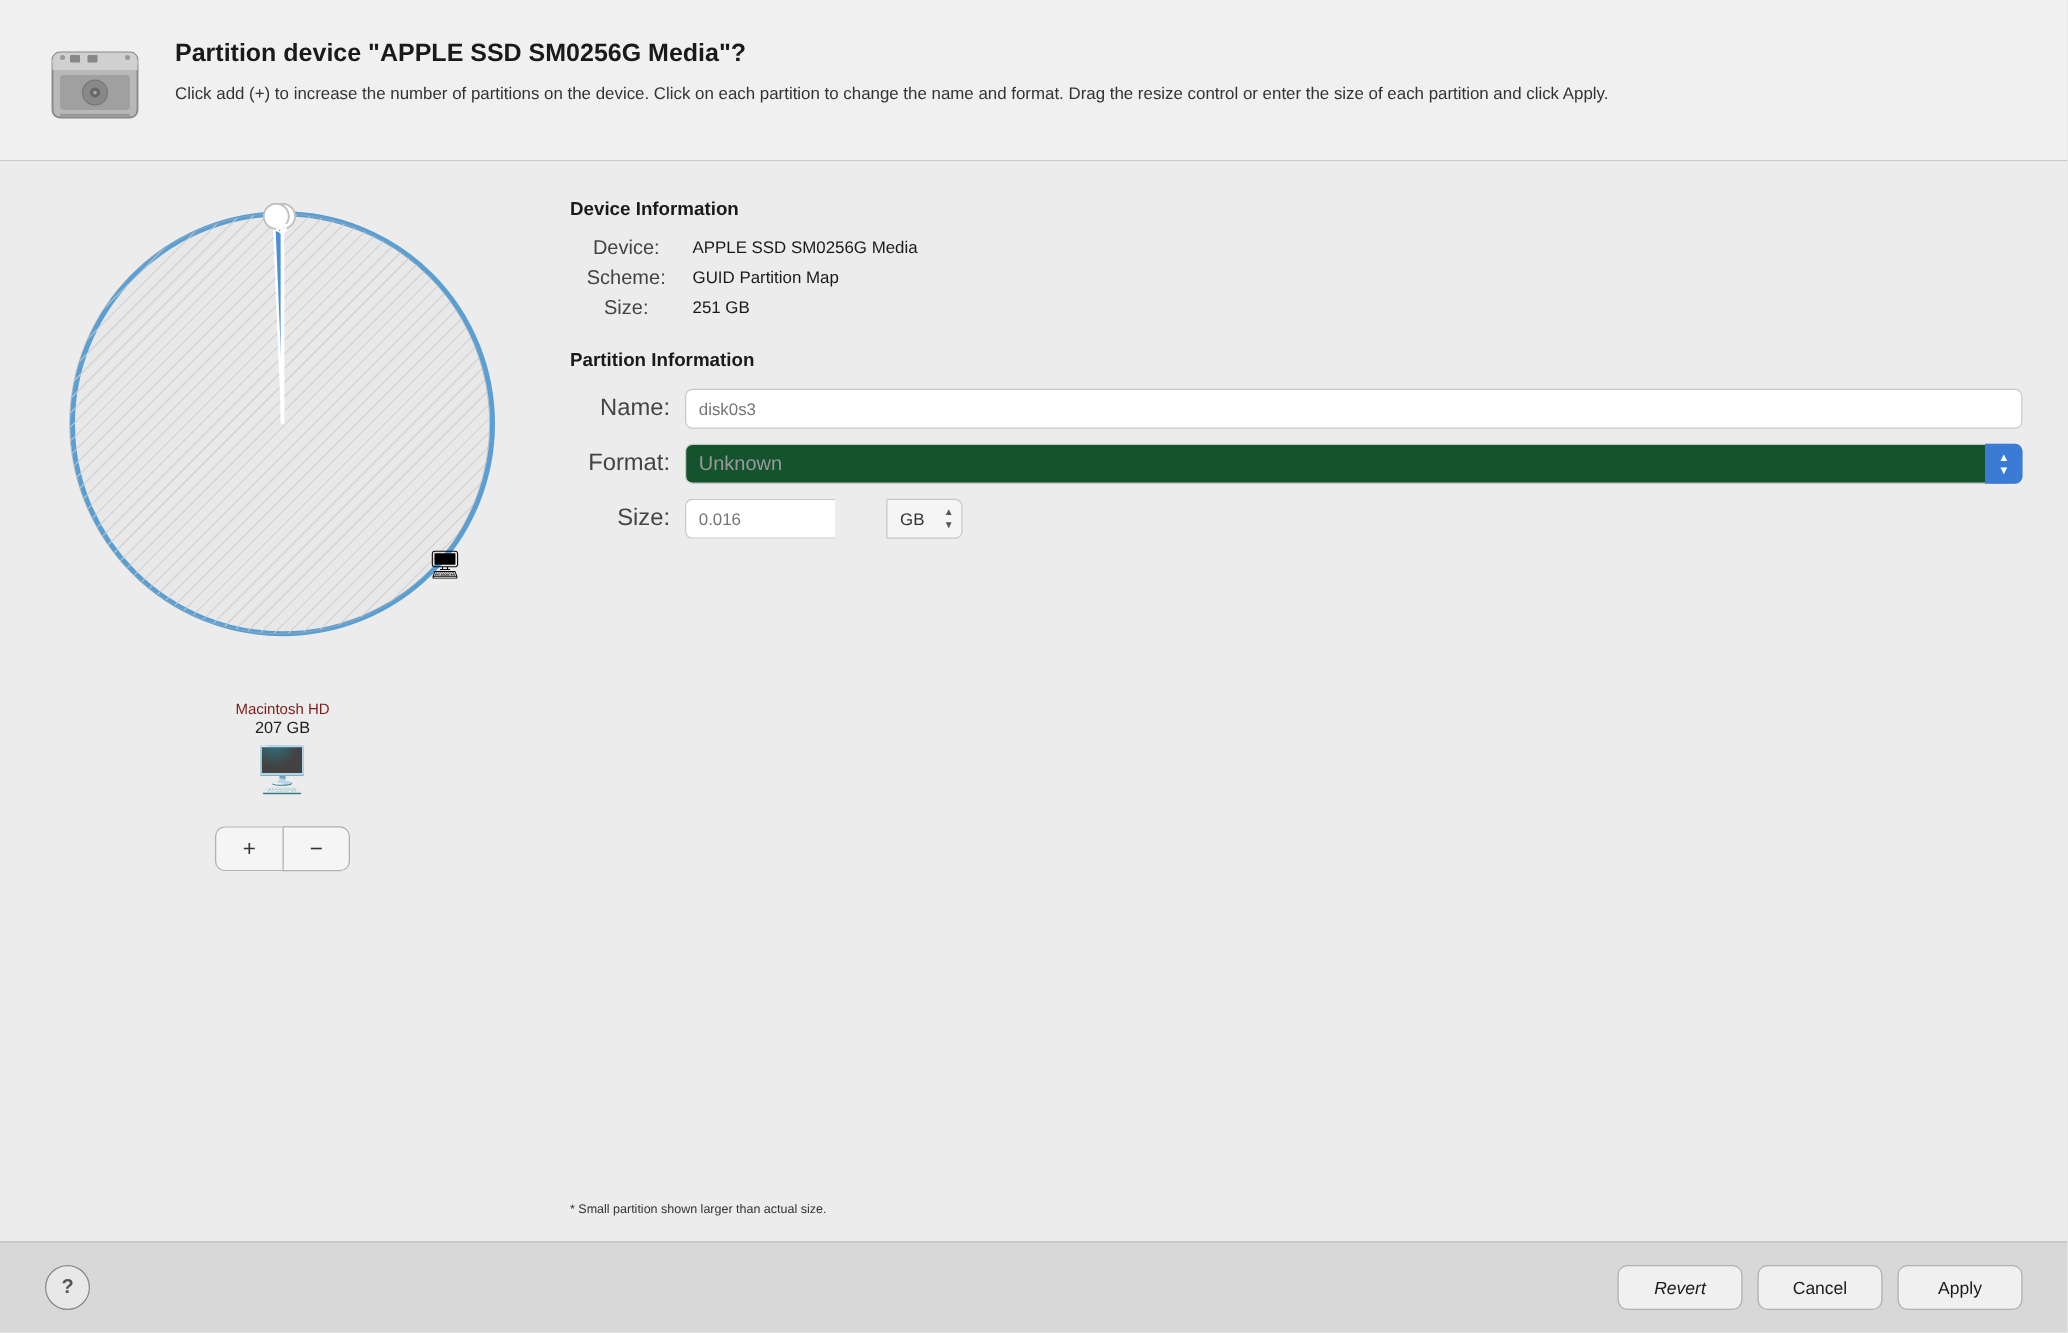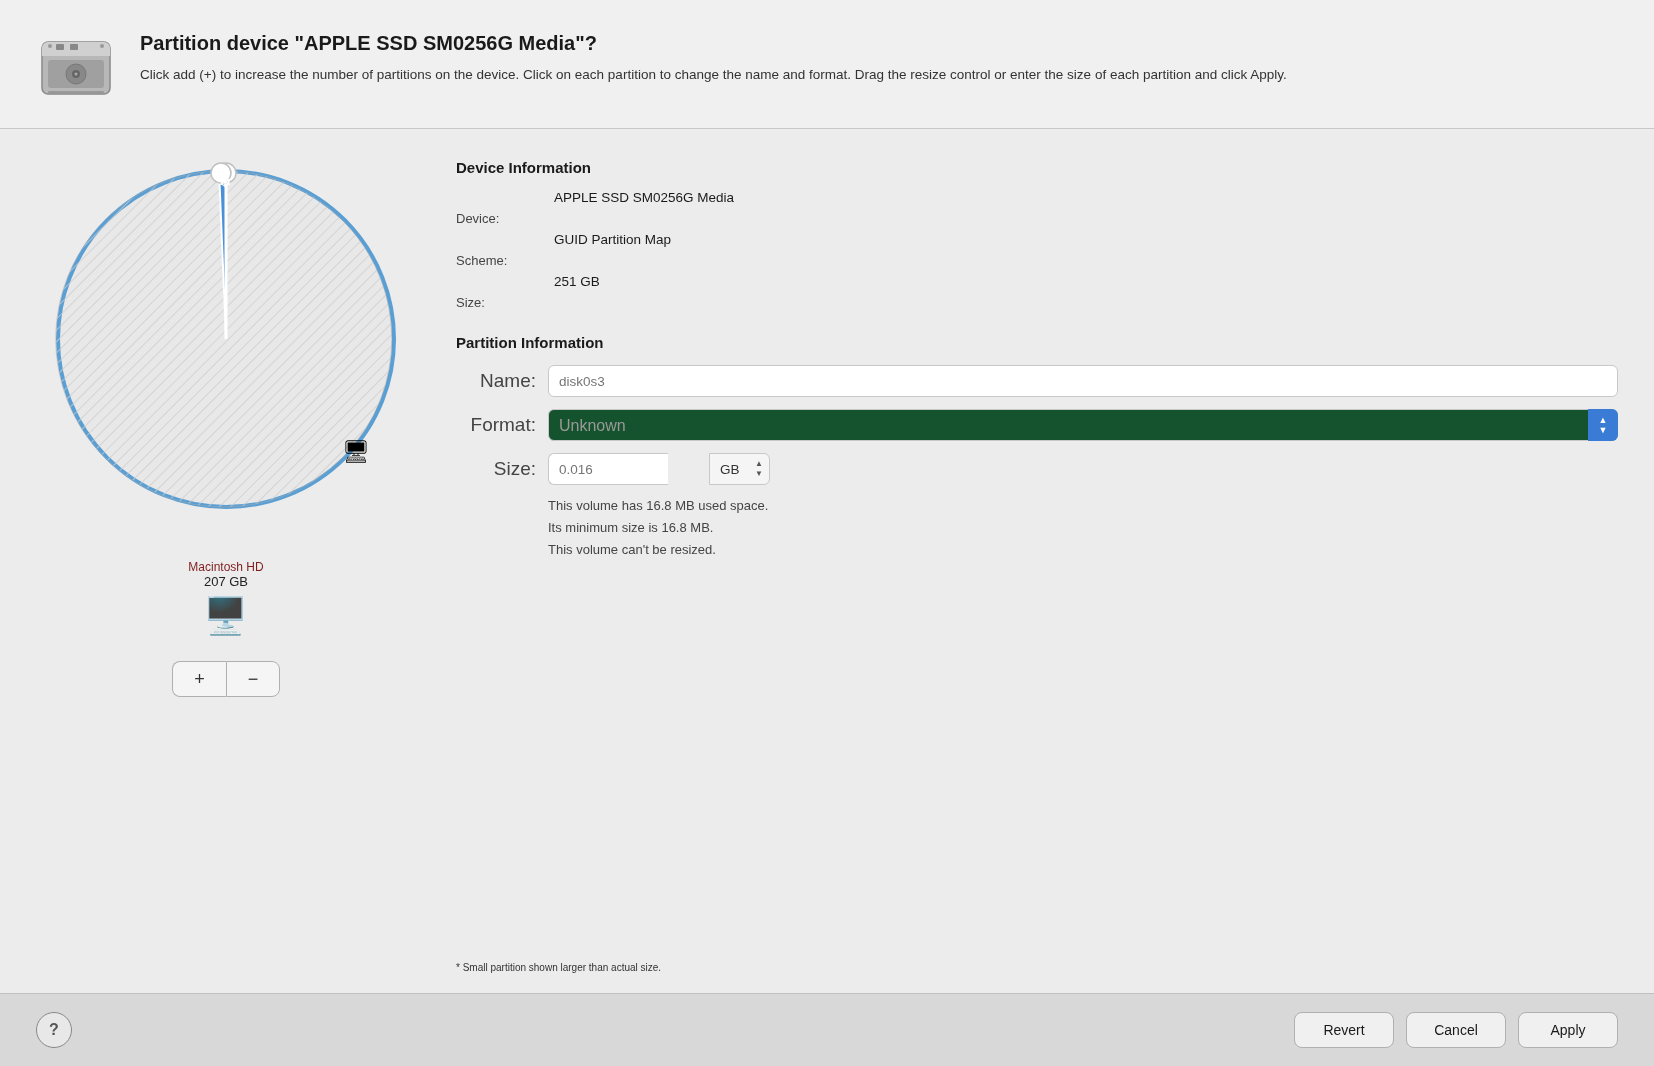--- a/index.html
+++ b/index.html
@@ -124,24 +124,23 @@
       margin-bottom: 14px;
     }
 
     .info-grid {
       display: grid;
       grid-template-columns: 90px 1fr;
       gap: 6px 8px;
       margin-bottom: 24px;
     }
     .info-label {
-      font-size: 13px;
+      font-size: 16px;
       color: #444;
-      text-align: left;
-      margin-top: 21px;
+      text-align: center;
     }
     .info-value {
       font-size: 13.5px;
       color: #1a1a1a;
     }
 
     .partition-section-title {
       font-size: 15px;
       font-weight: 700;
       color: #1a1a1a;
@@ -324,20 +323,21 @@
       align-items: center;
       justify-content: center;
       font-weight: 400;
     }
     .footer-btn.primary {
       background: #f0f0f0;
       font-weight: 500;
     }
     .footer-btn-revert {
       min-width: 100px;
+      font-style: italic;
     }
   </style>
 </head>
 <body>
 
 <div class="dialog">
 
   <div class="header">
     <div class="header-icon">
       
@@ -459,25 +459,20 @@
             <option>MB</option>
             <option>TB</option>
           </select>
           <div class="unit-arrows">
             <span class="unit-arrow">▲</span>
             <span class="unit-arrow">▼</span>
           </div>
         </div>
       </div>
 
-      <div class="volume-info">
-        <div>This volume has 16.8 MB used space.</div>
-        <div>Its minimum size is 16.8 MB.</div>
-        <div>This volume can't be resized.</div>
-      </div>
 
       <div class="footnote">* Small partition shown larger than actual size.</div>
 
     </div>
   </div>
 
   <div class="footer">
     <div class="footer-left">
       <button class="help-btn">?</button>
     </div>

